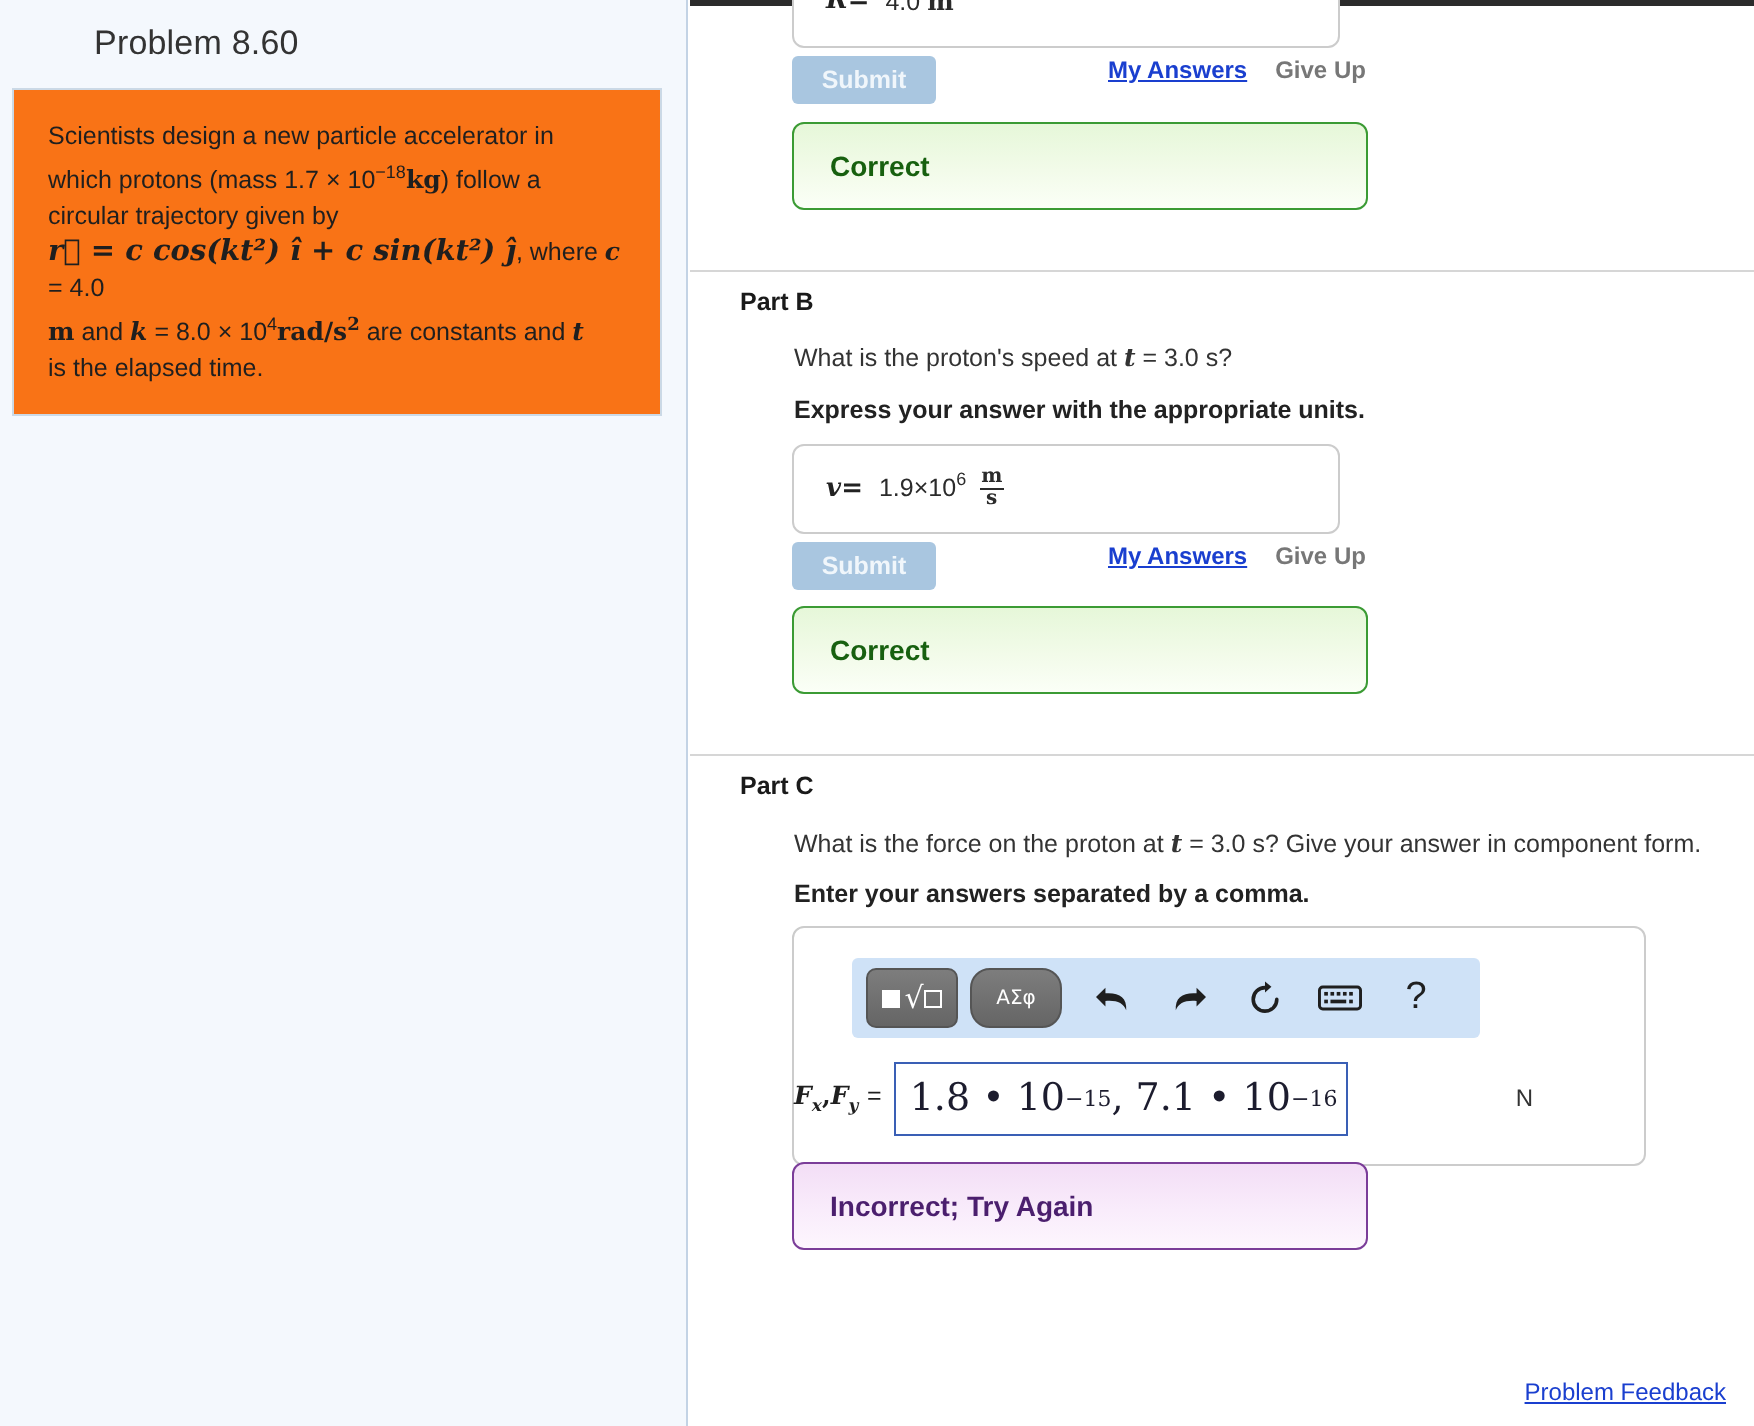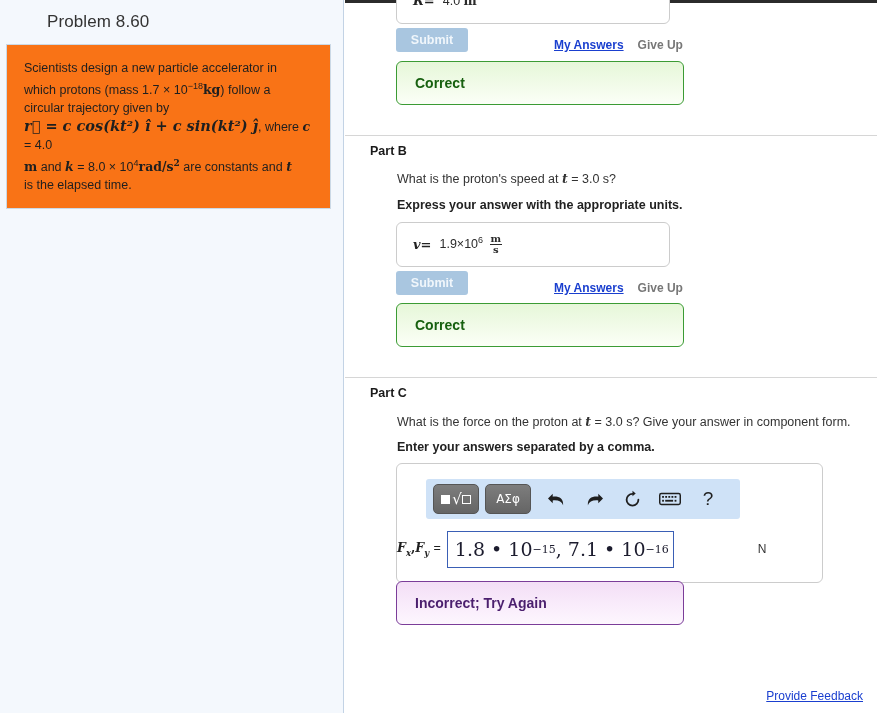--- a/index.html
+++ b/index.html
@@ -80,21 +80,21 @@
   .frac {
     display: inline-block; vertical-align: middle;
     text-align: center; font-family: "DejaVu Serif", serif;
     font-weight: bold; font-size: 10px; line-height: 10px;
     margin-left: 3px;
   }
   .frac .num { display: block; border-bottom: 1px solid #2b2b2b; padding: 0 1px; }
   .frac .den { display: block; padding: 0 1px; }
 
   
-  .btnrow { position: absolute; display: flex; align-items: flex-end; }
+  .btnrow { position: absolute; display: flex; align-items: flex-start; }
   .submit-btn {
     font-family: "Liberation Sans", sans-serif;
     font-size: 12.5px; font-weight: bold;
     color: #ffffff;
     border: none; border-radius: 3px;
     padding: 5px 0; width: 72px; text-align: center;
     cursor: pointer;
   }
   .submit-btn.disabled { background: #a9c6e0; color: #f0f6fb; cursor: default; }
   .submit-btn.active   { background: #1273cd; color: #ffffff; }
@@ -284,21 +284,21 @@
     <div class="q-bold" style="top:440px;">Enter your answers separated by a comma.</div>
 
     <div id="mathpanel">
 
       <div id="mathtoolbar">
         <div class="tb-gray">
           <span style="display:inline-block;width:9px;height:9px;background:#fff;margin-right:2px;"></span>
           <span style="font-family:'DejaVu Sans',sans-serif;font-size:15px;">√</span>
             <span style="display:inline-block;width:9px;height:9px;border:1px solid #fff;"></span>
         </div>
-        <div class="tb-gray" style="width:46px;font-family:'DejaVu Sans',sans-serif;font-size:12px;">ΑΣφ</div>
+        <div class="tb-gray" style="width:46px;font-family:'DejaVu Sans',sans-serif;font-size:10px;border-radius:10px;">ΑΣφ</div>
         <div class="tb-icon">
           <svg width="19" height="17" viewBox="0 0 20 18">
             <path d="M6 3 L1 8 L6 13 L6 10 C12 9.5 15.5 11 17 15 C17.5 8 13 5.5 6 6 Z" fill="#1f1f1f"></path>
           </svg>
         </div>
         <div class="tb-icon">
           <svg width="19" height="17" viewBox="0 0 20 18">
             <path d="M14 3 L19 8 L14 13 L14 10 C8 9.5 4.5 11 3 15 C2.5 8 7 5.5 14 6 Z" fill="#1f1f1f"></path>
           </svg>
         </div>
@@ -340,16 +340,16 @@
     </div>
 
     <div class="btnrow" style="left:51px; top:585px;">
       <button class="submit-btn active">Submit</button>
       <span class="lnk" style="margin-left:86px;">My Answers</span>
       <span class="lnk" style="margin-left:14px;">Give Up</span>
     </div>
 
     <div class="fbox incorrect" style="left:51px; top:581px;">Incorrect; Try Again</div>
 
-    <div id="provide-feedback">Provide Feedback</div>
+    <div id="provide-feedback">Problem Feedback</div>
   </div>
 
 </div>
 
 </body></html>

